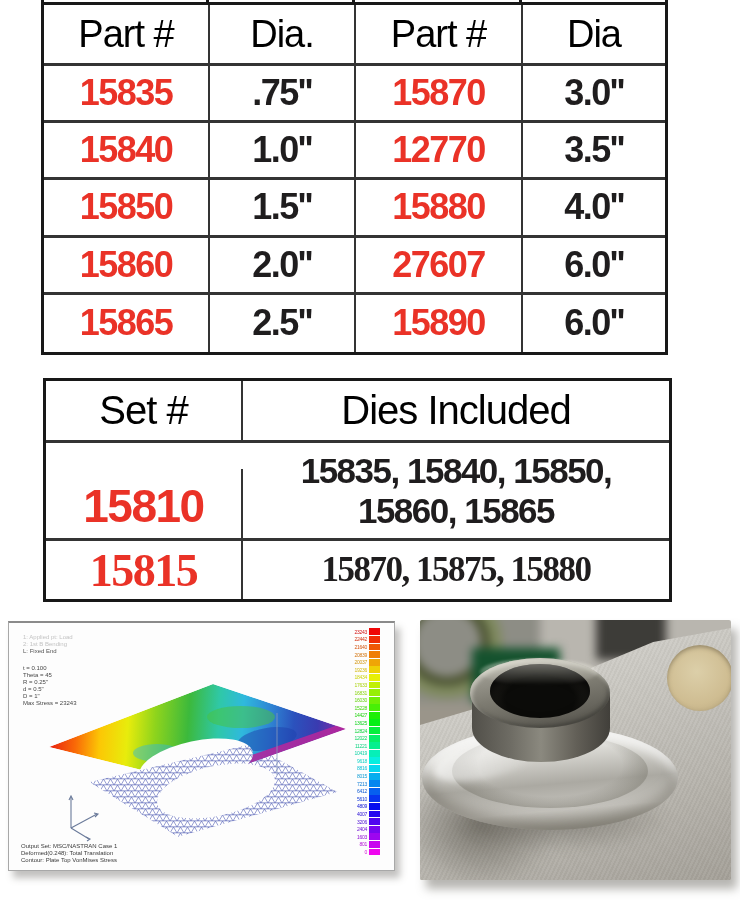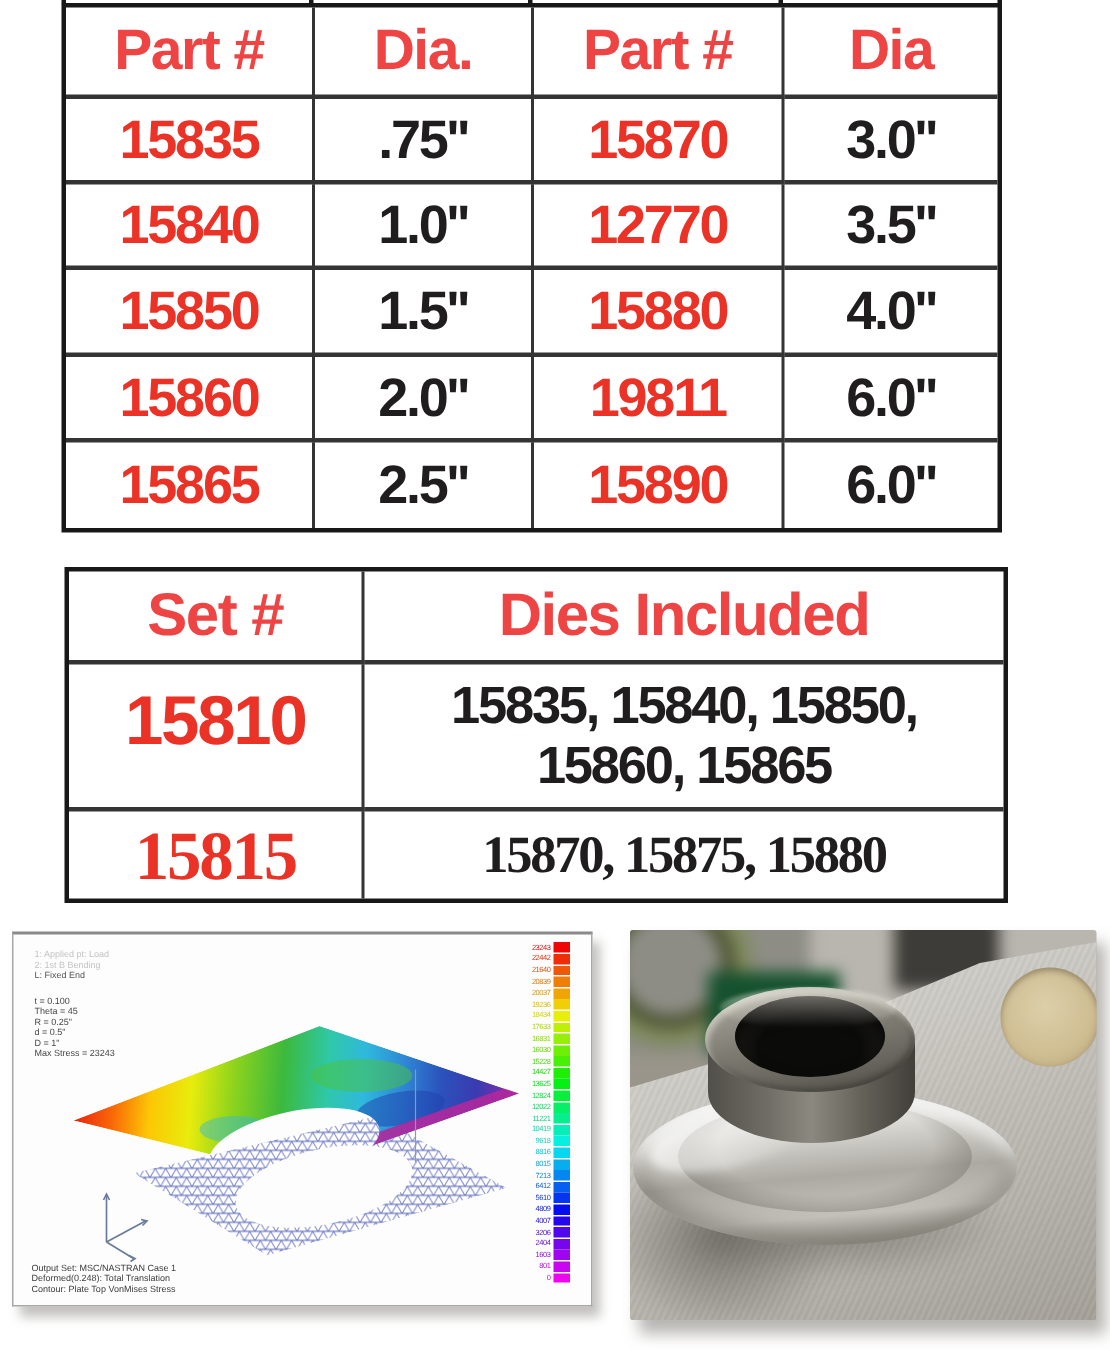--- a/index.html
+++ b/index.html
@@ -3,41 +3,41 @@
 <meta charset="utf-8">
 <style>
   html,body{margin:0;padding:0;background:#fff;}
   .canvas{position:relative;width:740px;height:900px;background:#ffffff;overflow:hidden;
           font-family:"Liberation Sans",sans-serif;color:#1f1d1e;}
 
   
   .grid-table{position:absolute;box-sizing:border-box;border:3px solid #181818;display:grid;background:#fff;}
   .cell{display:flex;align-items:center;justify-content:center;box-sizing:border-box;
         border-right:2px solid #343434;border-bottom:3px solid #343434;overflow:hidden;}
-  .head{font-weight:bold;font-size:38px;letter-spacing:-1px;color:#ef4444;}
+  .head{font-weight:normal;font-size:38px;letter-spacing:-1px;color:#000000;}
   .num{font-weight:bold;font-size:36px;letter-spacing:-1.5px;}
   .red{color:var(--red,#ea3227);}
   .dark{color:#1f1d1e;}
 
   .dies-table{left:41px;top:2px;width:627px;height:353px;
               grid-template-columns:166px 146px 167px 1fr;
               grid-template-rows:61px repeat(5,1fr);}
   .dies-table .cell:nth-child(4n){border-right:none;}
   .dies-table .cell:nth-child(n+21){border-bottom:none;}
 
   .sets-table{left:43px;top:378px;width:629px;height:224px;
               grid-template-columns:197px 1fr;
               grid-template-rows:62px 98px 1fr;}
   .sets-table .cell:nth-child(2n){border-right:none;}
   .sets-table .cell:nth-child(n+5){border-bottom:none;font-family:Liberation Serif, serif;}
   .sets-table .head{font-size:40px;}
   .set-num{font-size:46px;}
   .dies-list{font-weight:bold;font-size:35px;letter-spacing:-1.5px;line-height:1.12;
              text-align:center;max-width:400px;}
-  .cell.top-align{align-items:flex-start;padding-top:10px;}
+  .cell.top-align{align-items:flex-start;padding-top:10px;margin-top:26px;}
 
   .stub{position:absolute;top:0;width:3px;height:3px;background:#181818;}
 
   
   .fea-panel{position:absolute;left:8px;top:621px;width:387px;height:250px;background:#fdfdfd;
              border:1px solid #a8a8a8;border-top:2px solid #8a8a8a;box-sizing:border-box;
              box-shadow:5px 7px 7px rgba(120,118,112,.45);}
   .fea-text{position:absolute;font-size:6px;line-height:7px;white-space:pre;letter-spacing:0;}
   .fea-corner{left:14px;top:11px;color:#c3c3c3;}
   .fea-corner .dk{color:#555;}
@@ -126,21 +126,21 @@
     <div class="cell num red">12770</div>
     <div class="cell num dark">3.5''</div>
 
     <div class="cell num red">15850</div>
     <div class="cell num dark">1.5''</div>
     <div class="cell num red">15880</div>
     <div class="cell num dark">4.0''</div>
 
     <div class="cell num red">15860</div>
     <div class="cell num dark">2.0''</div>
-    <div class="cell num red">19811</div>
+    <div class="cell num red">27607</div>
     <div class="cell num dark">6.0''</div>
 
     <div class="cell num red">15865</div>
     <div class="cell num dark">2.5''</div>
     <div class="cell num red">15890</div>
     <div class="cell num dark">6.0''</div>
   </div>
 
   <div class="grid-table sets-table">
     <div class="cell head">Set #</div>

